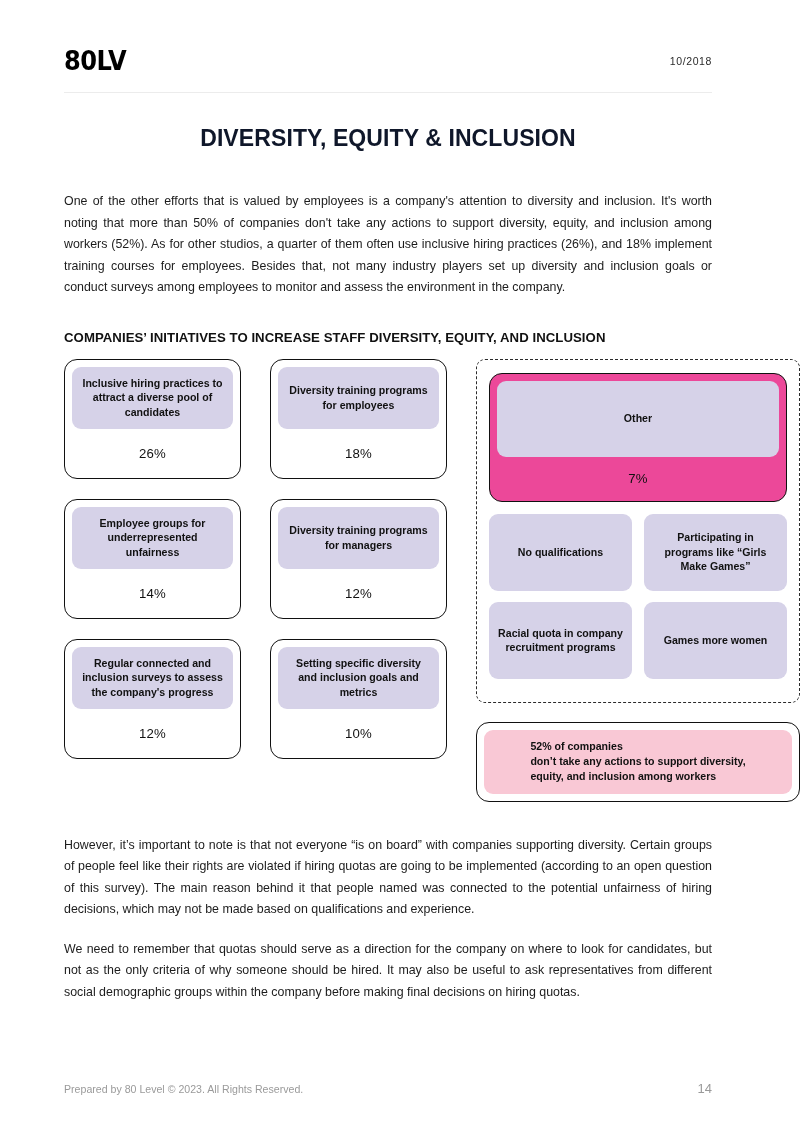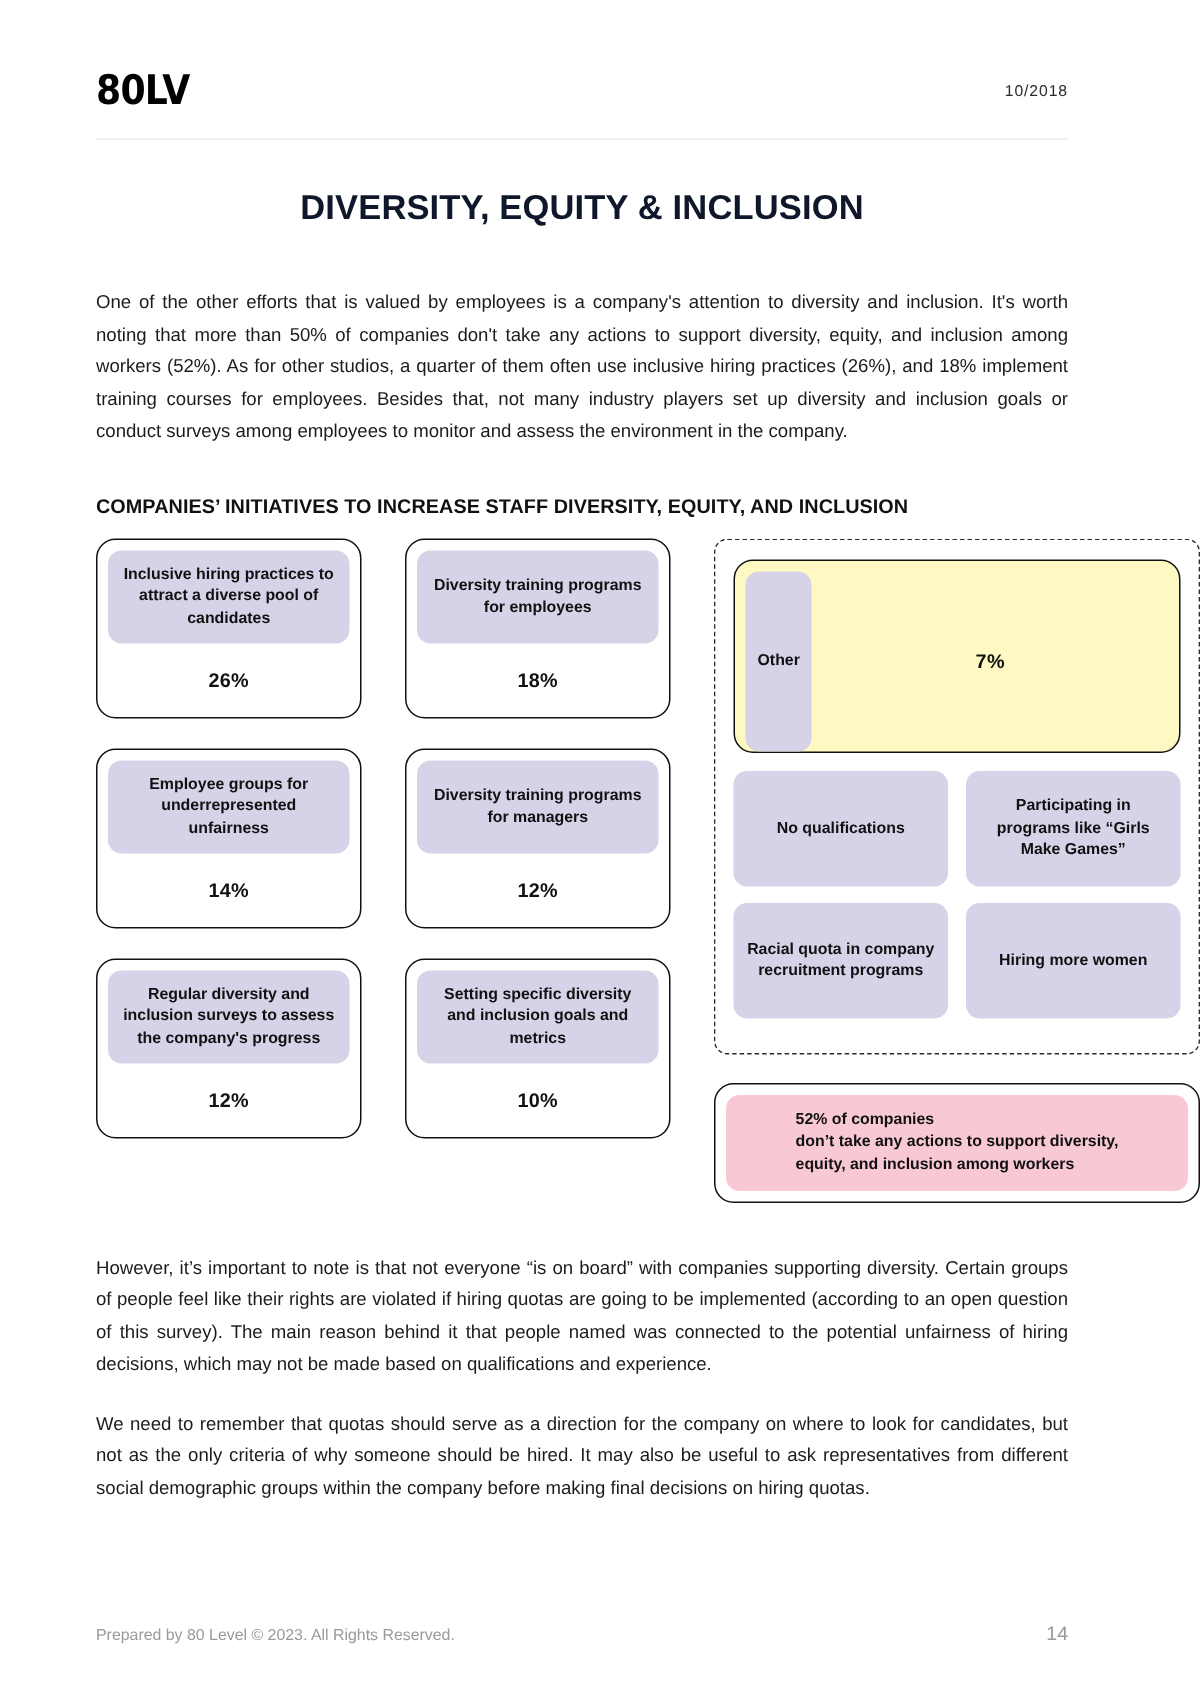--- a/index.html
+++ b/index.html
@@ -128,46 +128,46 @@
     align-items: center;
     justify-content: center;
     box-sizing: border-box;
   }
   .stat-value {
     flex: 1;
     display: flex;
     align-items: center;
     justify-content: center;
     font-size: 13.2px;
-    font-weight: 700;
+    font-weight: 400;
     color: #111;
     letter-spacing: 0.2px;
   }
 
   
   .other-group {
     position: absolute;
     left: 412px;
     top: 0;
     width: 324px;
     height: 344px;
     border: 1.8px dashed #2b2b2b;
     border-radius: 9px;
     box-sizing: border-box;
     padding: 13px 12px;
   }
   .other-card {
     border: 1.6px solid #111;
     border-radius: 13px;
-    background: #fef9c3;
+    background: #ec4899;
     box-sizing: border-box;
     height: 129px;
     padding: 7px 7px 0 7px;
     display: flex;
-    flex-direction: row;
+    flex-direction: column;
   }
   .other-card .stat-label {
     min-height: 76px;
   }
   .other-card .stat-value { font-size: 13.2px; }
 
   .other-sub-grid {
     margin-top: 12px;
     display: grid;
     grid-template-columns: 1fr 1fr;
@@ -276,41 +276,41 @@
         <div class="stat-label">Employee groups for underrepresented unfairness</div>
         <div class="stat-value">14%</div>
       </div>
 
       <div class="stat-card">
         <div class="stat-label">Diversity training programs for managers</div>
         <div class="stat-value">12%</div>
       </div>
 
       <div class="stat-card">
-        <div class="stat-label">Regular diversity and inclusion surveys to assess the company's progress</div>
+        <div class="stat-label">Regular connected and inclusion surveys to assess the company's progress</div>
         <div class="stat-value">12%</div>
       </div>
 
       <div class="stat-card">
         <div class="stat-label">Setting specific diversity and inclusion goals and metrics</div>
         <div class="stat-value">10%</div>
       </div>
 
     </div>
 
     <div class="other-group">
       <div class="other-card">
         <div class="stat-label">Other</div>
         <div class="stat-value">7%</div>
       </div>
       <div class="other-sub-grid">
         <div class="sub-chip">No qualifications</div>
         <div class="sub-chip">Participating in programs like “Girls Make Games”</div>
         <div class="sub-chip">Racial quota in company recruitment programs</div>
-        <div class="sub-chip">Hiring more women</div>
+        <div class="sub-chip">Games more women</div>
       </div>
     </div>
 
     <div class="callout-card">
       <div class="callout-inner">52% of companies
 don’t  take any actions to support diversity,
 equity, and inclusion among workers</div>
     </div>
 
   </div>

